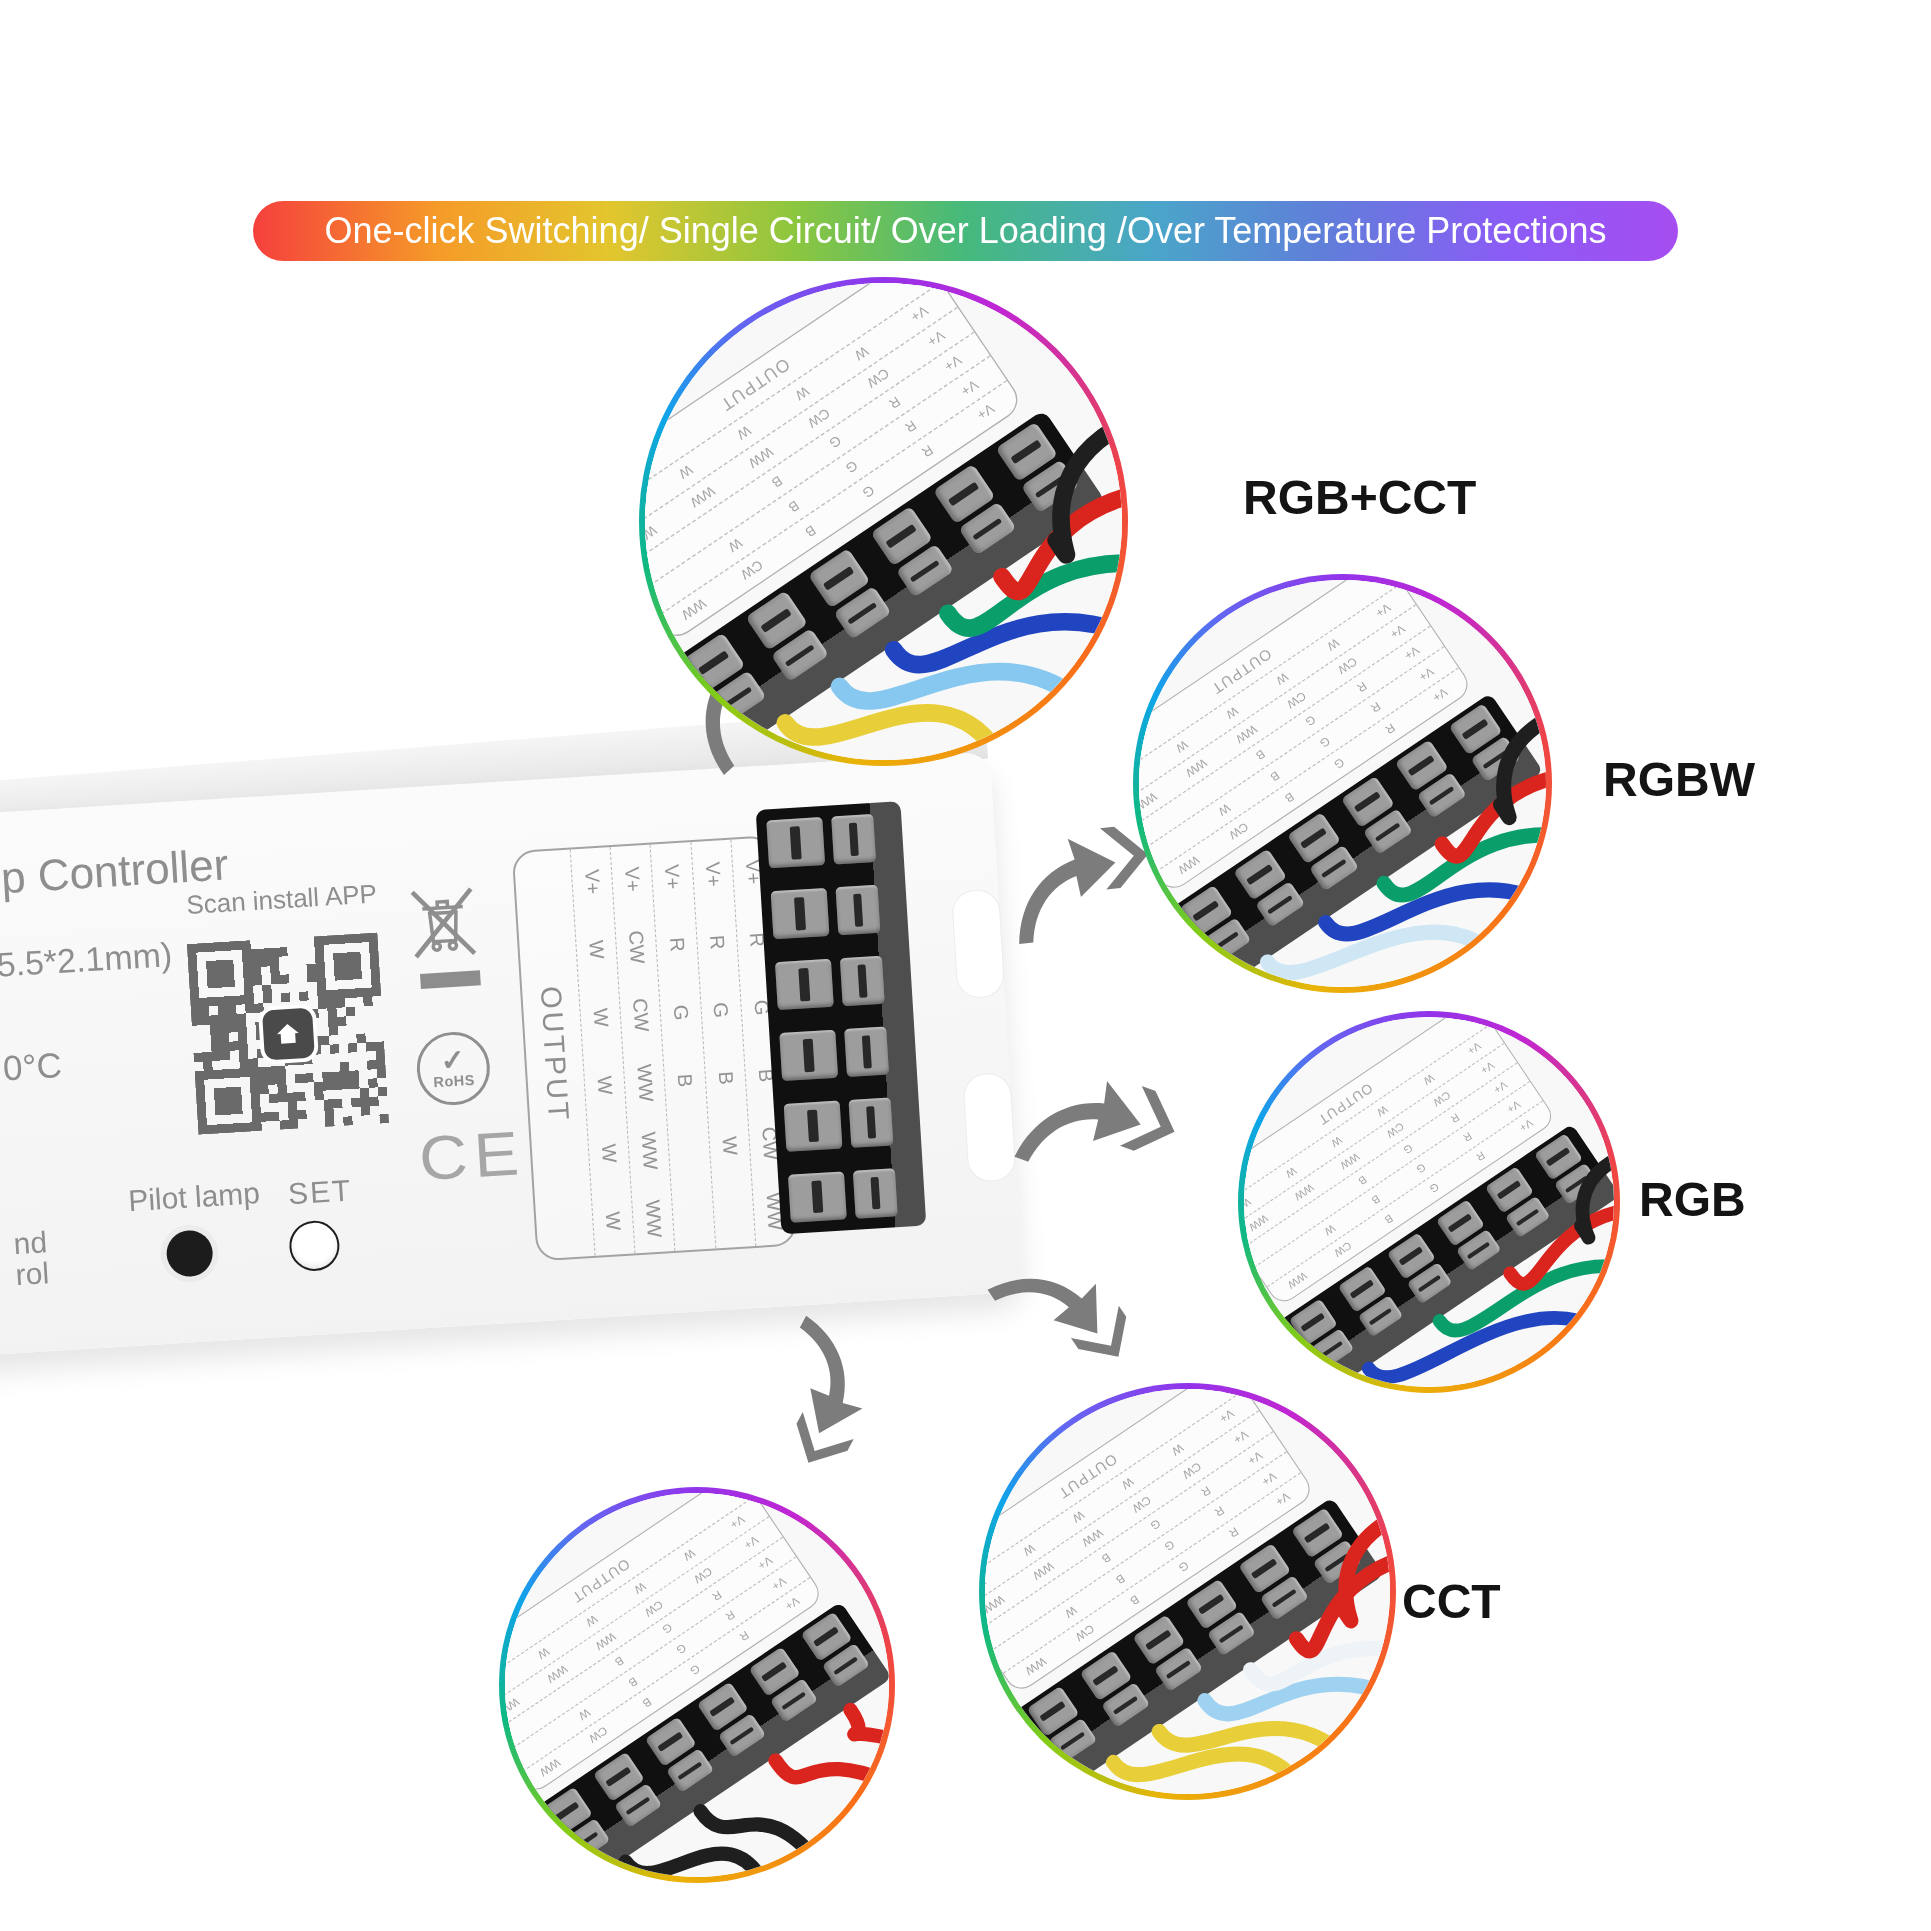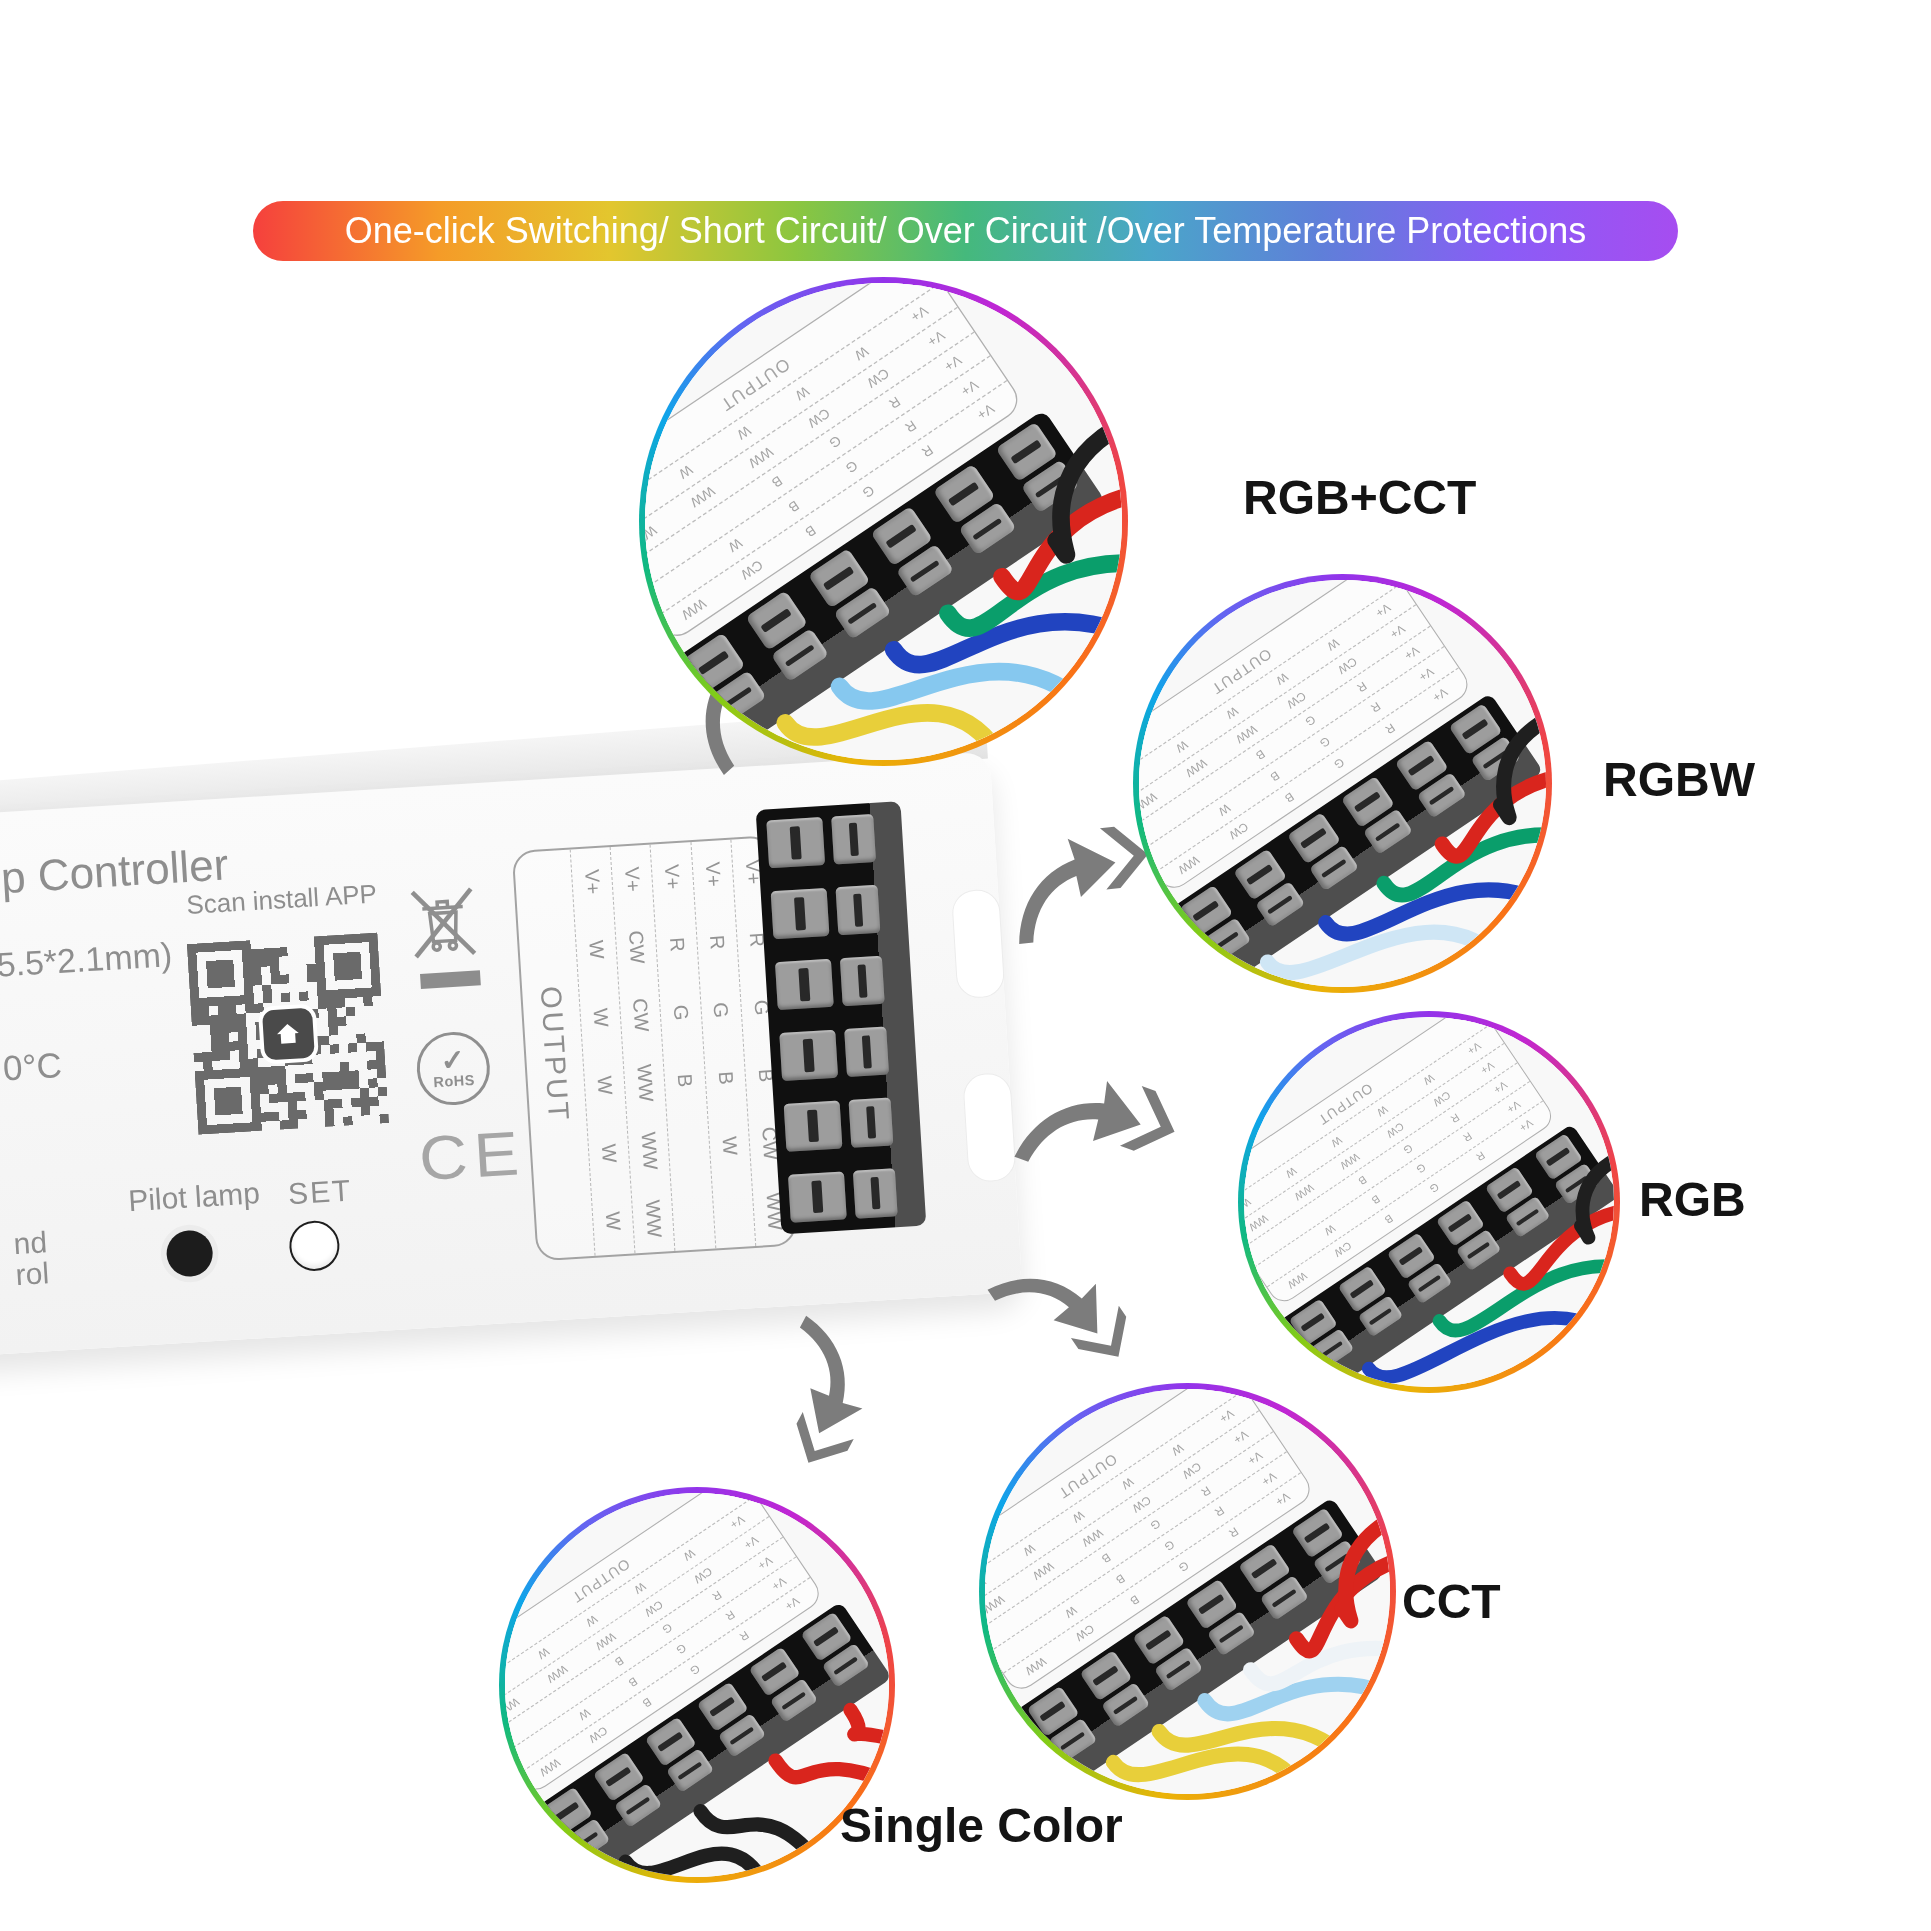--- a/index.html
+++ b/index.html
@@ -85,21 +85,21 @@
 
   .arrow { position:absolute; color:#7c7c7c; }
 </style>
 </head>
 <body>
 
 <div id="stage">
 
 
   <div class="banner" id="banner" style="background: linear-gradient(90deg, rgb(245, 64, 61) 0%, rgb(245, 155, 40) 13%, rgb(227, 198, 46) 25%, rgb(140, 198, 63) 38%, rgb(69, 185, 124) 50%, rgb(74, 166, 201) 63%, rgb(95, 127, 217) 75%, rgb(139, 92, 246) 88%, rgb(166, 77, 240) 100%);">
-    <span>One-click Switching/ Short Circuit/ Over Circuit /Over Temperature Protections</span>
+    <span>One-click Switching/ Single Circuit/ Over Loading /Over Temperature Protections</span>
   </div>
 
   <div class="device">
     <div class="dev-top"></div>
     <div class="dev-body"></div>
 
     <div class="pg t-name">ip Controller</div>
     <div class="pg t-scan">Scan install APP</div>
     <div class="pg t-size">5.5*2.1mm)</div>
     <div class="pg t-temp">0°C</div>
@@ -1395,15 +1395,14 @@
           </div>
         </div>
         <svg class="wires" width="396" height="396" viewBox="0 0 410 410">
           <path d="M124.9,381.7 C157.0,429.3 239.0,309.6 277.0,426.6" stroke="#1f1f1f" stroke-width="14.8" fill="none" stroke-linecap="round"></path>
           <path d="M202.5,329.4 C234.6,377.0 266.5,296.2 335.3,398.2" stroke="#1f1f1f" stroke-width="14.8" fill="none" stroke-linecap="round"></path>
           <path d="M280.1,277.0 C312.2,324.6 303.9,253.2 414.4,307.1" stroke="#d9251d" stroke-width="14.8" fill="none" stroke-linecap="round"></path>
           <path d="M357.7,224.7 C389.8,272.3 311.7,231.6 431.1,261.4" stroke="#d9251d" stroke-width="14.8" fill="none" stroke-linecap="round"></path>
         </svg>
       </div>
     </div>
-    <div class="mode-label" style="left: 840px; top: 1798px;">Single Color</div>
   </div>
 
 
 </body></html>

